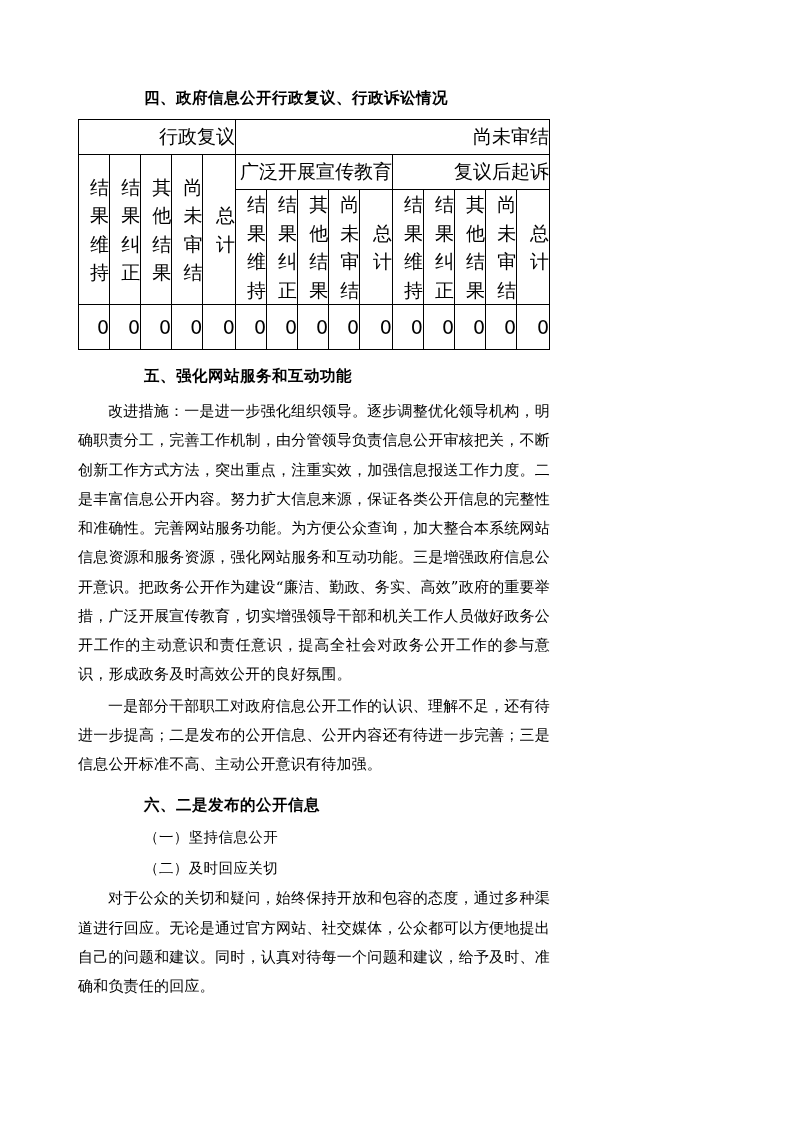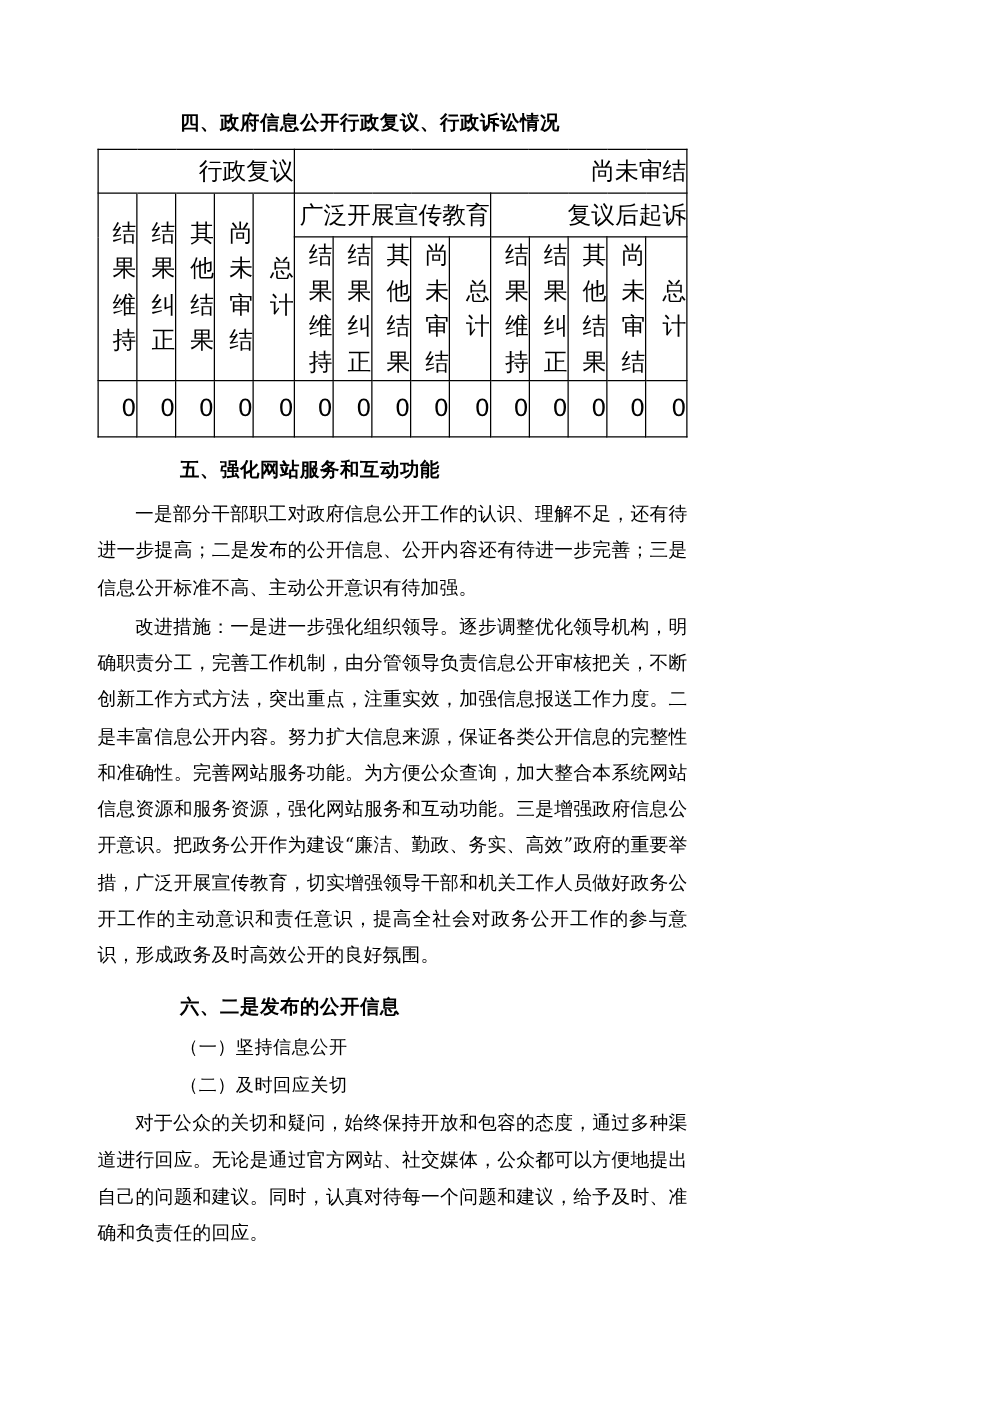--- a/index.html
+++ b/index.html
@@ -188,22 +188,22 @@
         <td class="zero-val">0</td>
         <td class="zero-val">0</td>
         <td class="zero-val">0</td>
         <td class="zero-val">0</td>
         <td class="zero-val">0</td>
       </tr>
     </tbody>
   </table>
 
   <h2 class="section-heading heading-gap">五、强化网站服务和互动功能</h2>
+  <p class="body-text">改进措施：一是进一步强化组织领导。逐步调整优化领导机构，明确职责分工，完善工作机制，由分管领导负责信息公开审核把关，不断创新工作方式方法，突出重点，注重实效，加强信息报送工作力度。二是丰富信息公开内容。努力扩大信息来源，保证各类公开信息的完整性和准确性。完善网站服务功能。为方便公众查询，加大整合本系统网站信息资源和服务资源，强化网站服务和互动功能。三是增强政府信息公开意识。把政务公开作为建设“廉洁、勤政、务实、高效”政府的重要举措，广泛开展宣传教育，切实增强领导干部和机关工作人员做好政务公开工作的主动意识和责任意识，提高全社会对政务公开工作的参与意识，形成政务及时高效公开的良好氛围。</p>
   <p class="body-text">一是部分干部职工对政府信息公开工作的认识、理解不足，还有待进一步提高；二是发布的公开信息、公开内容还有待进一步完善；三是信息公开标准不高、主动公开意识有待加强。</p>
-  <p class="body-text">改进措施：一是进一步强化组织领导。逐步调整优化领导机构，明确职责分工，完善工作机制，由分管领导负责信息公开审核把关，不断创新工作方式方法，突出重点，注重实效，加强信息报送工作力度。二是丰富信息公开内容。努力扩大信息来源，保证各类公开信息的完整性和准确性。完善网站服务功能。为方便公众查询，加大整合本系统网站信息资源和服务资源，强化网站服务和互动功能。三是增强政府信息公开意识。把政务公开作为建设“廉洁、勤政、务实、高效”政府的重要举措，广泛开展宣传教育，切实增强领导干部和机关工作人员做好政务公开工作的主动意识和责任意识，提高全社会对政务公开工作的参与意识，形成政务及时高效公开的良好氛围。</p>
 
   <h2 class="section-heading heading-gap">六、二是发布的公开信息</h2>
 
   <h3 class="sub-heading">（一）坚持信息公开</h3>
 
   <h3 class="sub-heading">（二）及时回应关切</h3>
   <p class="body-text">对于公众的关切和疑问，始终保持开放和包容的态度，通过多种渠道进行回应。无论是通过官方网站、社交媒体，公众都可以方便地提出自己的问题和建议。同时，认真对待每一个问题和建议，给予及时、准确和负责任的回应。</p>
 
 </div>
 

